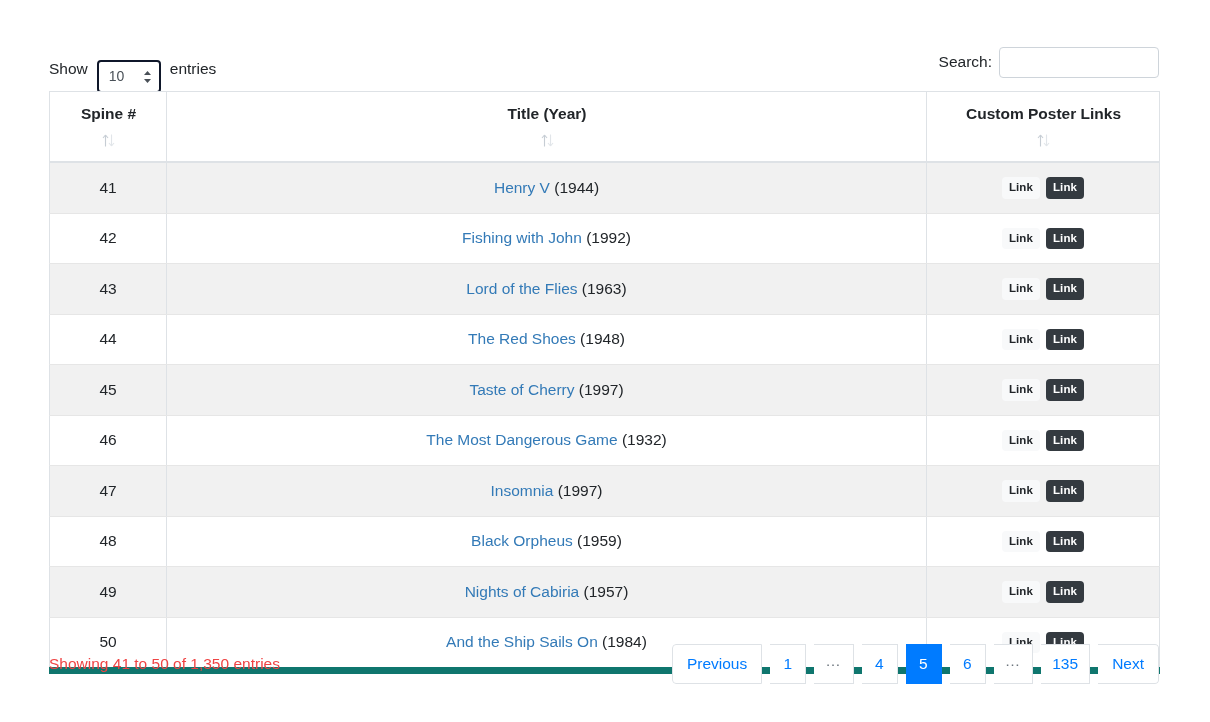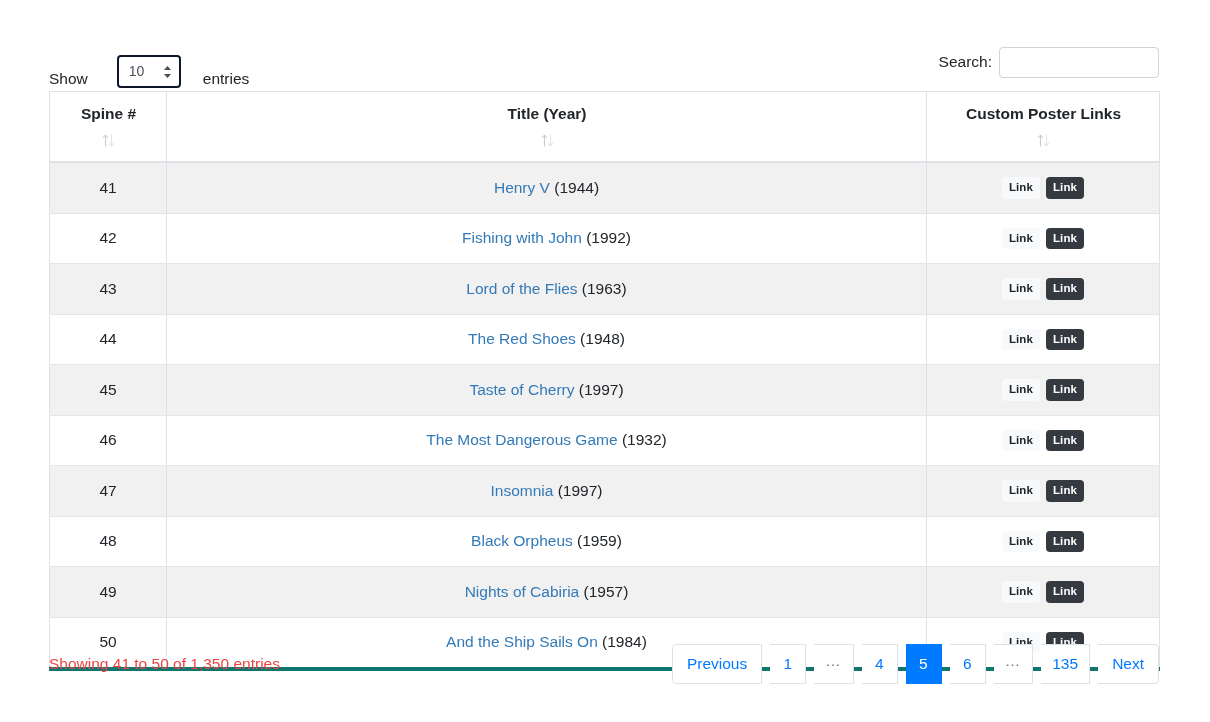--- a/index.html
+++ b/index.html
@@ -26,30 +26,29 @@
     position: absolute;
     left: 49px;
     top: 44px;
     width: 1110px;
     height: 38px;
   }
 
   .length-control {
     position: absolute;
     left: 0;
-    top: 8px;
-    display: flex;
-    align-items: flex-end;
+    top: 16px;
+    display: flex;
+    align-items: flex-start;
     height: 36px;
     font-size: 15.5px;
     color: #212529;
-    gap: 20px;
   }
   .length-label-pre { margin-right: 9px; }
-  .length-label-post { margin-left: 2px; }
+  .length-label-post { margin-left: 9px; }
 
   .length-select-wrap {
     position: relative;
     display: inline-block;
   }
   .length-select {
     appearance: none;
     -webkit-appearance: none;
     -moz-appearance: none;
     width: 64px;
@@ -149,21 +148,21 @@
     padding: 14px 13px;
     height: 49px;
     vertical-align: middle;
     border-left: 1px solid #dee2e6;
     border-right: 1px solid #dee2e6;
     border-bottom: 1px solid #e6e6e6;
     color: #212529;
   }
   table.dt tbody tr:nth-child(odd) td { background: #f1f1f1; }
   table.dt tbody tr:nth-child(even) td { background: #ffffff; }
-  table.dt tbody tr:last-child td { border-bottom: 4px solid #0f766e; }
+  table.dt tbody tr:last-child td { border-bottom: 7px solid #0f766e; }
 
   .col-spine  { width: 117px; }
   .col-title  { width: 760px; }
   .col-links  { width: 233px; }
 
   td.cell-spine { text-align: center; font-size: 15.5px; }
   td.cell-title { text-align: center; }
   td.cell-links { text-align: center; }
 
   .title-link {

